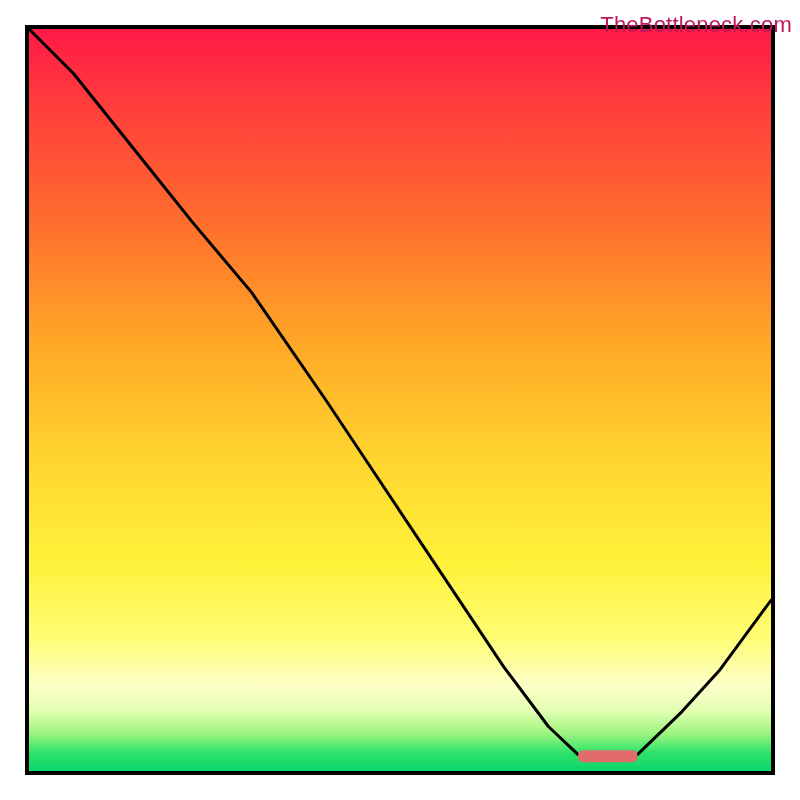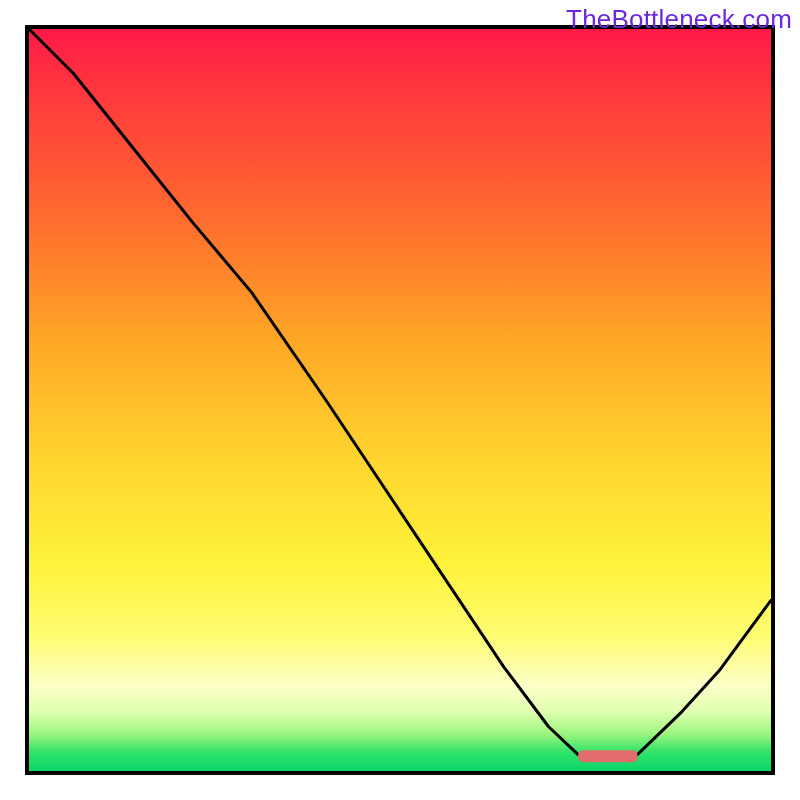--- a/index.html
+++ b/index.html
@@ -10,24 +10,24 @@
     background: #ffffff;
     font-family: Arial, Helvetica, sans-serif;
   }
   .container {
     position: relative;
     width: 800px;
     height: 800px;
   }
   .watermark {
     position: absolute;
-    top: 4px;
+    top: 12px;
     right: 8px;
-    font-size: 26px;
-    color: #6d28d9;
+    font-size: 22px;
+    color: #be185d;
     letter-spacing: 0.2px;
     z-index: 10;
   }
   .plot-area {
     position: absolute;
     left: 29px;
     top: 29px;
     width: 742px;
     height: 742px;
     background: linear-gradient(to bottom,

